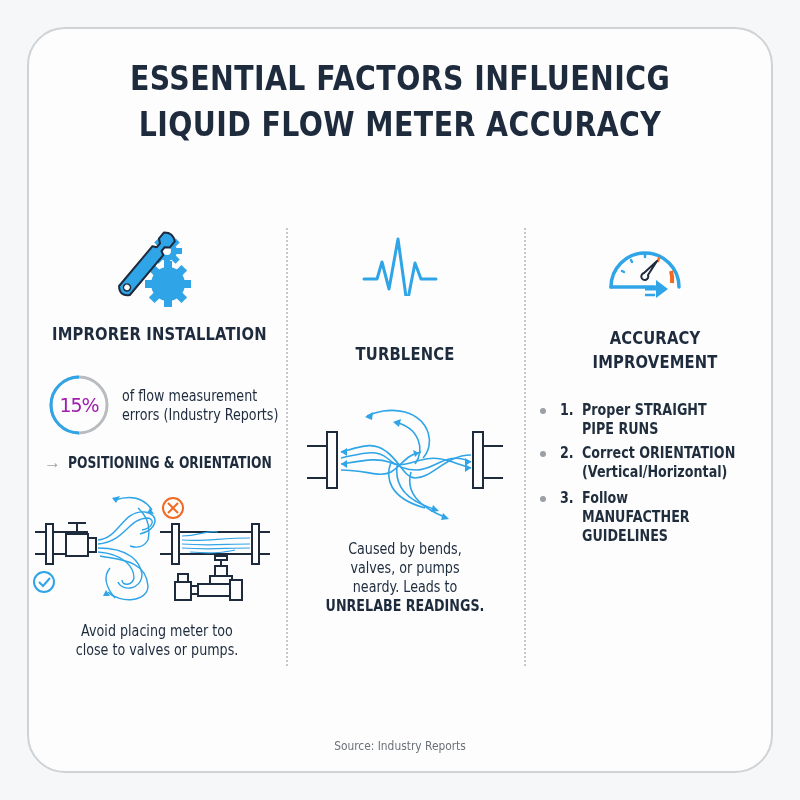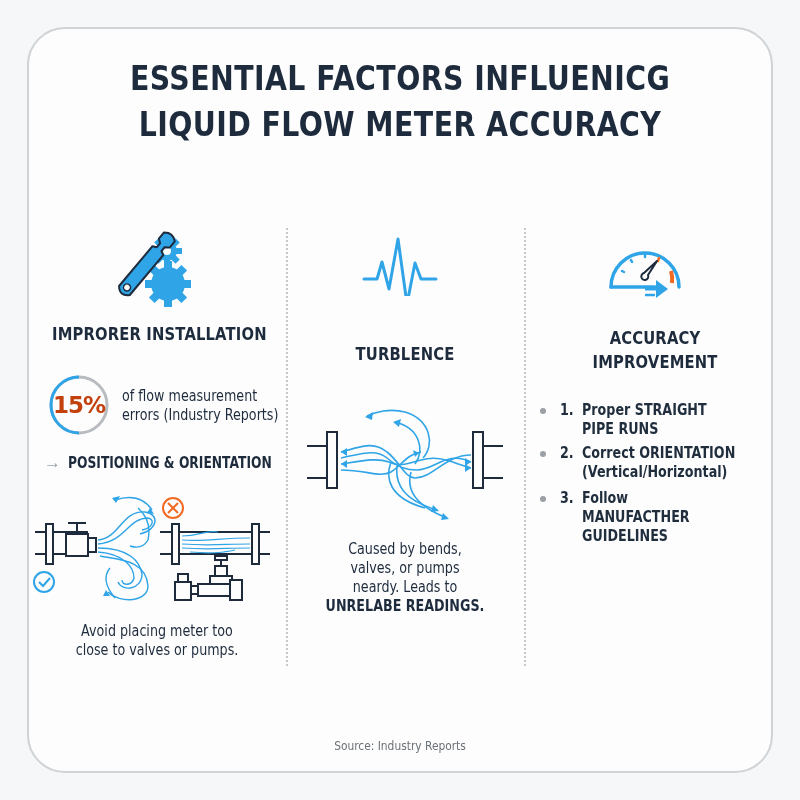--- a/index.html
+++ b/index.html
@@ -27,21 +27,21 @@
   .abs { position: absolute; }
   .narrow { font-family: "DejaVu Sans", sans-serif; transform: scaleX(0.82); transform-origin: left center; white-space: nowrap; }
   .narrow-c { font-family: "DejaVu Sans", sans-serif; transform: scaleX(0.82); transform-origin: center center; white-space: nowrap; text-align: center; }
 
   .heading { font-weight: bold; font-size: 18px; color: #1d2b3d; letter-spacing: 0.2px; }
   .body { font-size: 15.5px; color: #1d2b3d; line-height: 19px; }
   .bold { font-weight: bold; }
 
   .pct-circle { position: absolute; left: 48px; top: 374px; width: 62px; height: 62px; }
   .pct-text { position: absolute; left: 48px; top: 374px; width: 62px; height: 62px; line-height: 62px; text-align: center;
-              font-family: "DejaVu Sans", sans-serif; font-weight: bold; font-size: 23px; color: #c2410c; letter-spacing: -1px; }
+              font-family: "DejaVu Sans", sans-serif; font-weight: normal; font-size: 19px; color: #a21caf; letter-spacing: -1px; }
 
   .list-item { position: absolute; left: 540px; width: 230px; }
   .bullet { position: absolute; left: 0; top: 7px; width: 6px; height: 6px; border-radius: 50%; background: #9aa0a6; }
   .num { position: absolute; left: 20px; top: 0; font-weight: bold; font-size: 15.5px; }
   .item-text { position: absolute; left: 42px; top: 0; font-size: 15.5px; line-height: 19px; font-weight: bold; }
 
   .source { position: absolute; left: 0; top: 738px; width: 800px; text-align: center; font-size: 13px; color: #6b7178; }
 </style>
 </head>
 <body>

